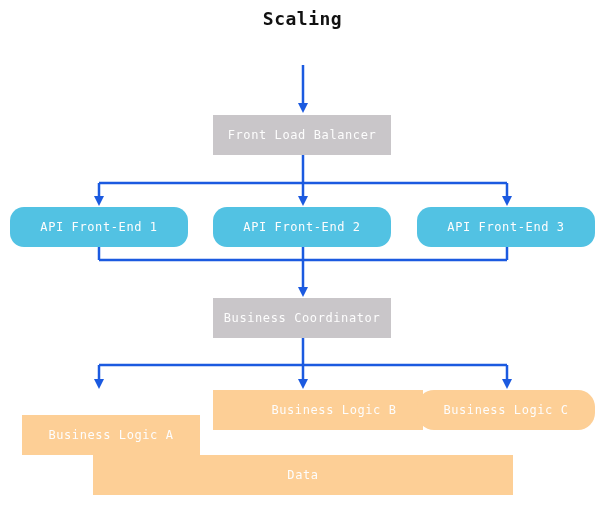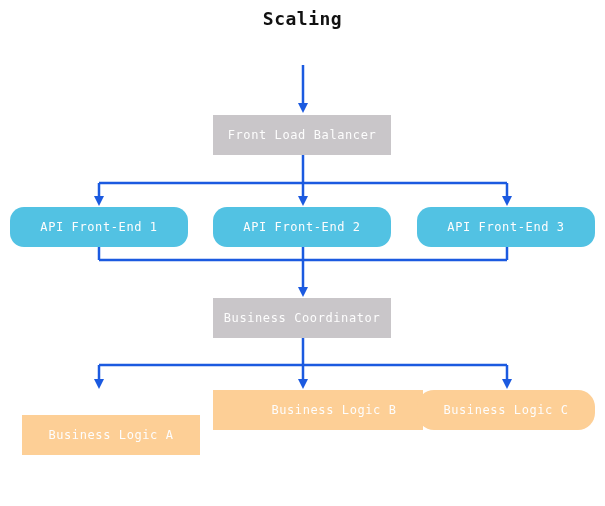--- a/index.html
+++ b/index.html
@@ -126,14 +126,17 @@
   <div class="node orange n-bla">
     <span>Business Logic A</span>
   </div>
   <div class="node orange n-blb">
     <span>Business Logic B</span>
   </div>
   <div class="node orange n-blc">
     <span>Business Logic C</span>
   </div>
 
+  <div class="node orange n-data">
+    <span>Data</span>
+  </div>
 
 </div>
 
 </body></html>

